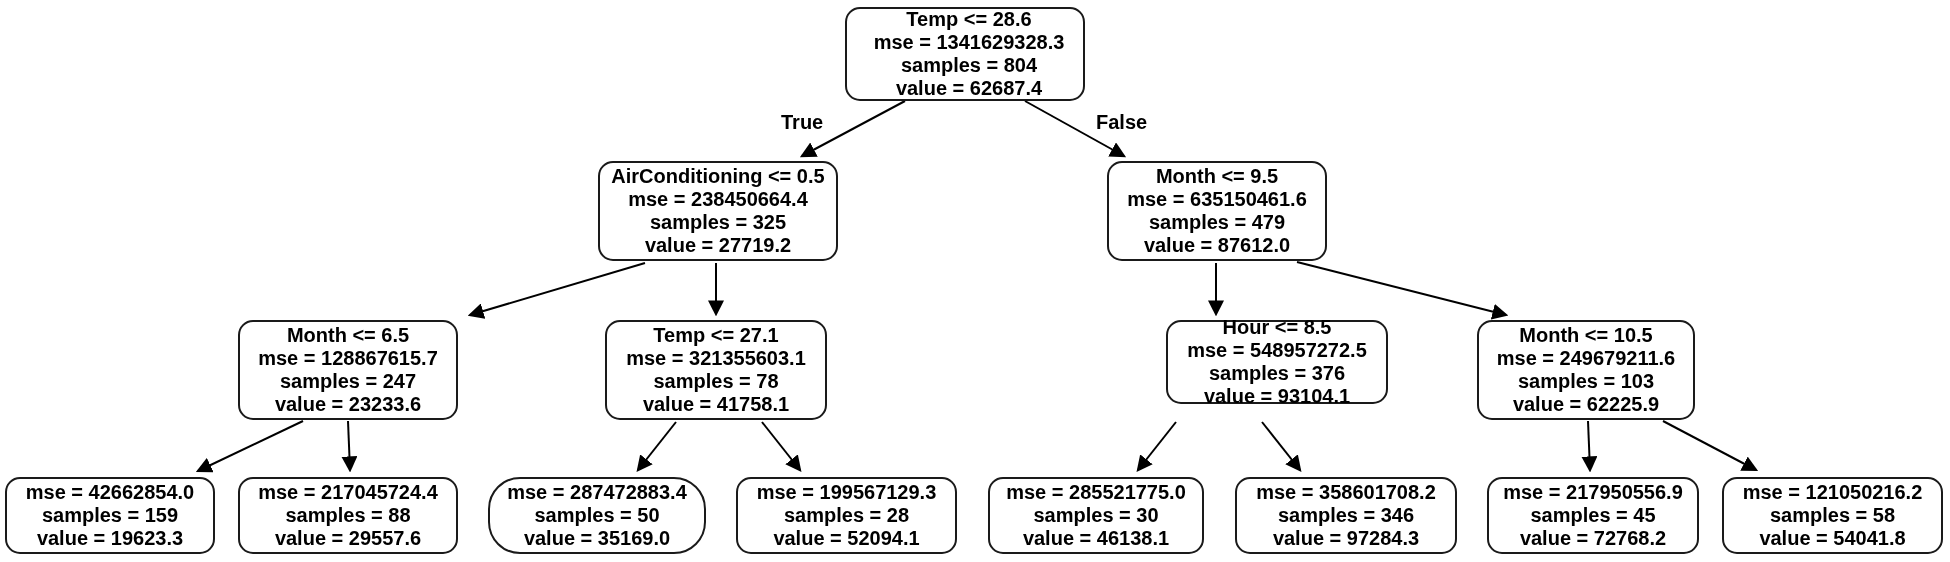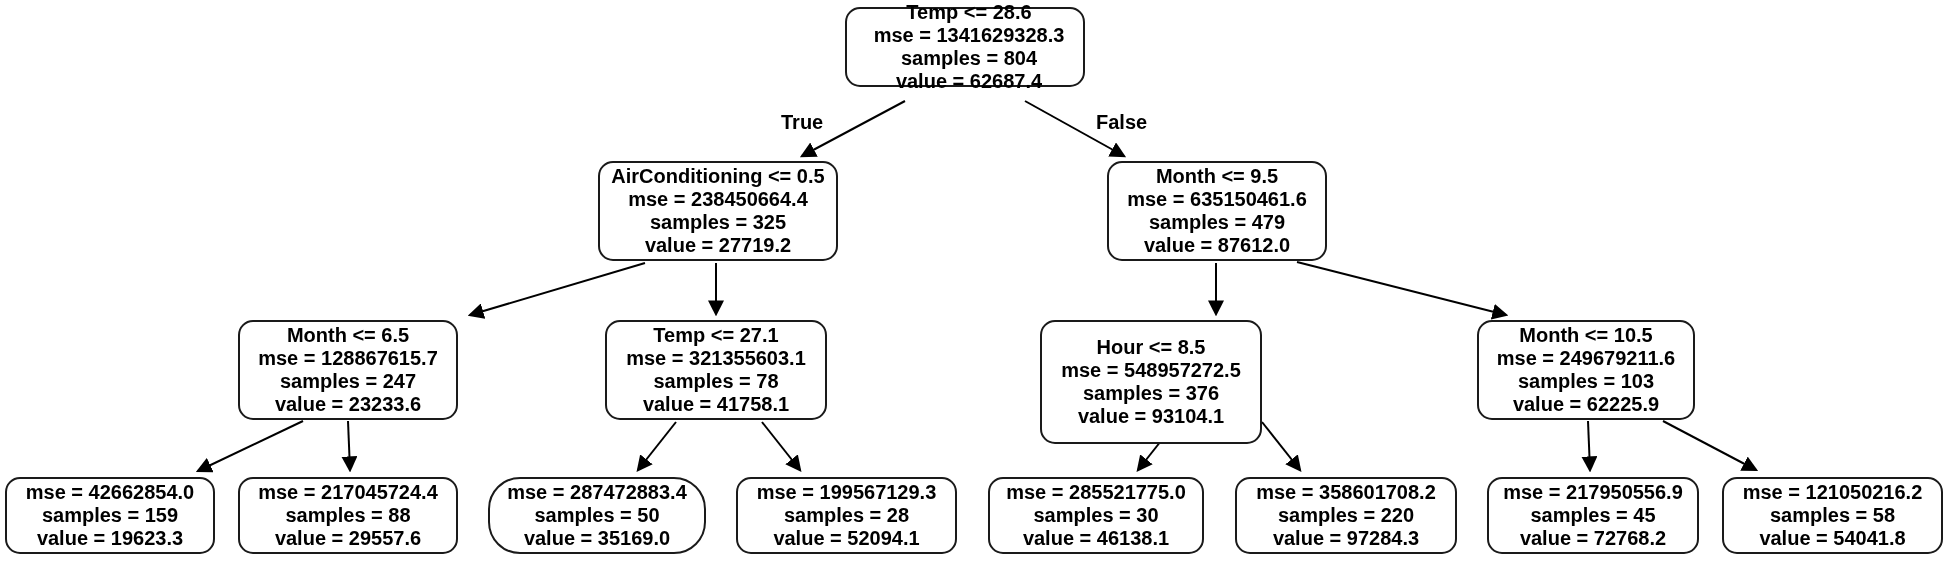--- a/index.html
+++ b/index.html
@@ -64,21 +64,21 @@
     <line x1="762" y1="422" x2="800" y2="470" stroke="#000" stroke-width="2" marker-end="url(#arrow)"></line>
     <line x1="1176" y1="422" x2="1138" y2="470" stroke="#000" stroke-width="2" marker-end="url(#arrow)"></line>
     <line x1="1262" y1="422" x2="1300" y2="470" stroke="#000" stroke-width="2" marker-end="url(#arrow)"></line>
     <line x1="1588" y1="421" x2="1590" y2="470" stroke="#000" stroke-width="2" marker-end="url(#arrow)"></line>
     <line x1="1663" y1="421" x2="1756" y2="470" stroke="#000" stroke-width="2" marker-end="url(#arrow)"></line>
   </svg>
 
   <span class="edge-label" style="left:781px; top:111px;">True</span>
   <span class="edge-label" style="left:1096px; top:111px;">False</span>
 
-  <div class="node" style="left:845px; top:7px; width:240px; height:80px;padding-left:8px;">
+  <div class="node" style="left:845px; top:7px; width:240px; height:94px;padding-left:8px;">
     <span>Temp &lt;= 28.6</span>
     <span>mse = 1341629328.3</span>
     <span>samples = 804</span>
     <span>value = 62687.4</span>
   </div>
 
   <div class="node" style="left:598px; top:161px; width:240px; height:100px;">
     <span>AirConditioning &lt;= 0.5</span>
     <span>mse = 238450664.4</span>
     <span>samples = 325</span>
@@ -99,21 +99,21 @@
     <span>value = 23233.6</span>
   </div>
 
   <div class="node" style="left:605px; top:320px; width:222px; height:100px;">
     <span>Temp &lt;= 27.1</span>
     <span>mse = 321355603.1</span>
     <span>samples = 78</span>
     <span>value = 41758.1</span>
   </div>
 
-  <div class="node" style="left:1040px; top:320px; width:222px; height:124px;">
+  <div class="node" style="left:1166px; top:320px; width:222px; height:84px;">
     <span>Hour &lt;= 8.5</span>
     <span>mse = 548957272.5</span>
     <span>samples = 376</span>
     <span>value = 93104.1</span>
   </div>
 
   <div class="node" style="left:1477px; top:320px; width:218px; height:100px;">
     <span>Month &lt;= 10.5</span>
     <span>mse = 249679211.6</span>
     <span>samples = 103</span>
@@ -145,21 +145,21 @@
   </div>
 
   <div class="node" style="left:988px; top:477px; width:216px; height:77px;">
     <span>mse = 285521775.0</span>
     <span>samples = 30</span>
     <span>value = 46138.1</span>
   </div>
 
   <div class="node" style="left:1235px; top:477px; width:222px; height:77px;justify-content:center;">
     <span>mse = 358601708.2</span>
-    <span>samples = 220</span>
+    <span>samples = 346</span>
     <span>value = 97284.3</span>
   </div>
 
   <div class="node" style="left:1487px; top:477px; width:212px; height:77px;">
     <span>mse = 217950556.9</span>
     <span>samples = 45</span>
     <span>value = 72768.2</span>
   </div>
 
   <div class="node" style="left:1722px; top:477px; width:221px; height:77px;">

